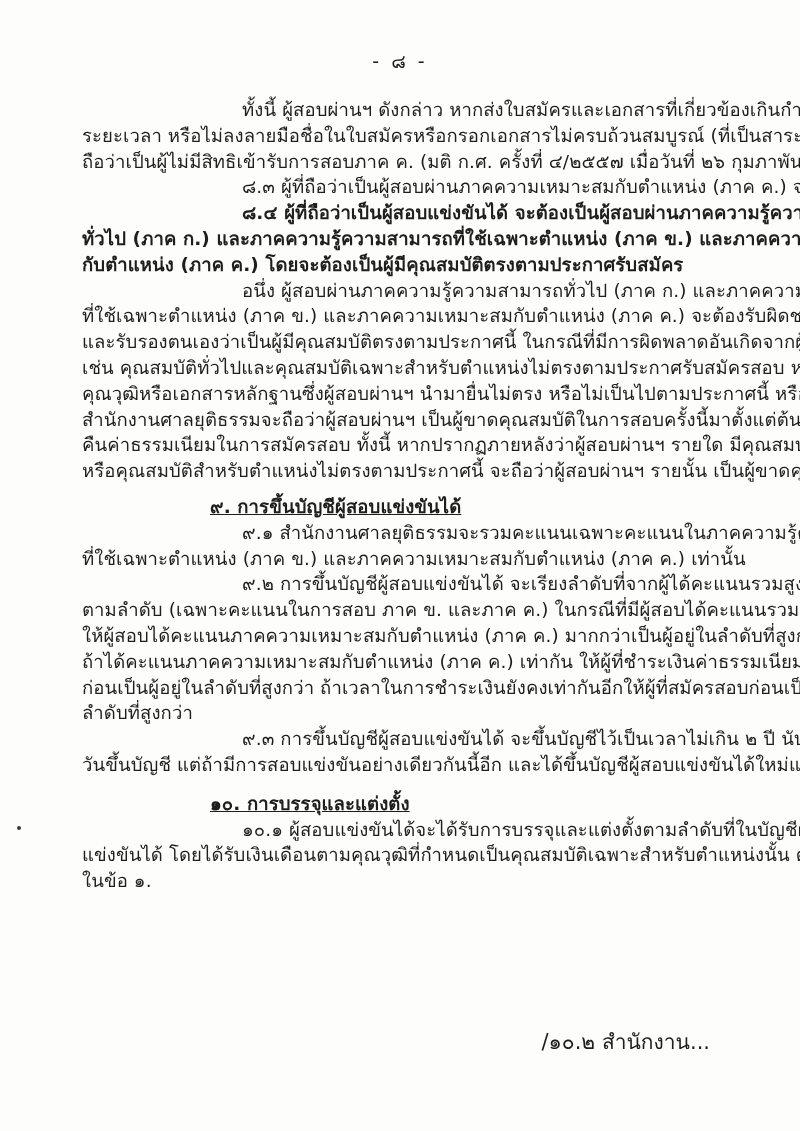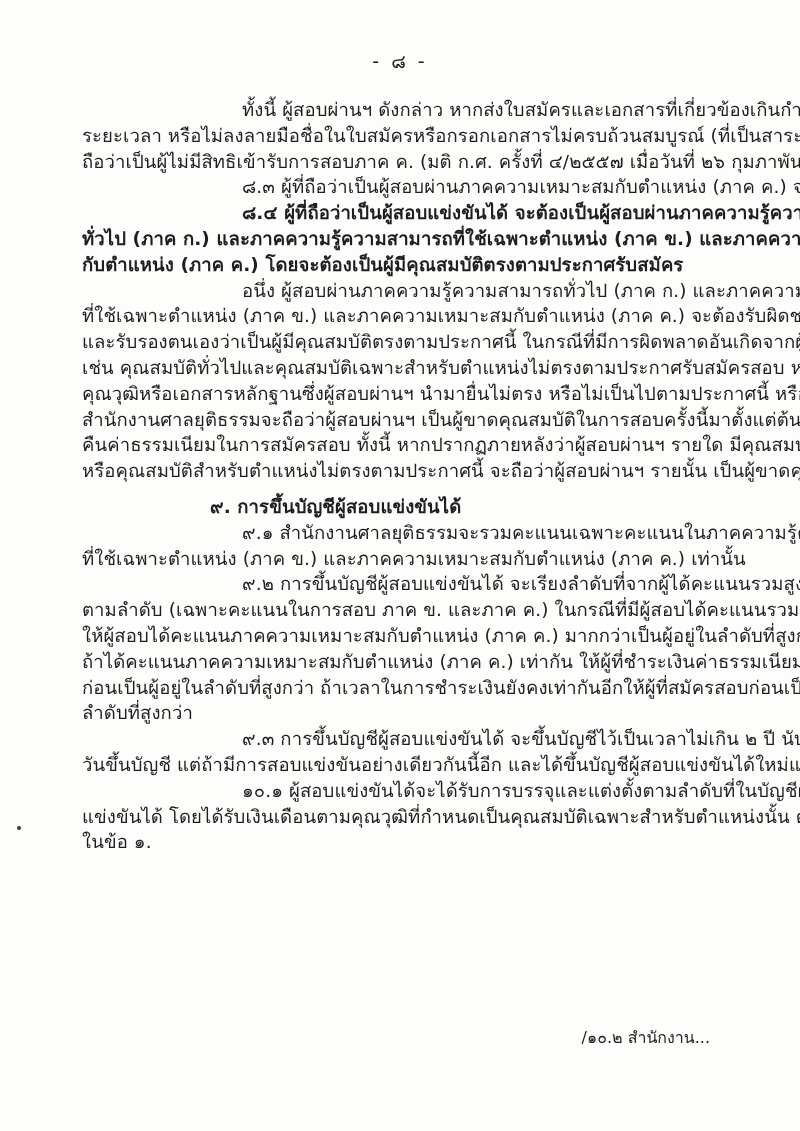--- a/index.html
+++ b/index.html
@@ -34,31 +34,31 @@
   }
   .block { margin: 0; }
   .line {
     font-size: 18.5px;
     line-height: 25.8px;
     white-space: nowrap;
     letter-spacing: 0.1px;
   }
   .indent { padding-left: 160px; }
   .bold .line { font-weight: bold; }
-  .heading { margin-top: 10px; }
+  .heading { margin-top: 10px; text-decoration: underline; }
   .heading .line {
     font-weight: bold;
     padding-left: 128px;
   }
   .heading-extra { margin-top: 13px; }
   .continuation-note {
     position: absolute;
     top: 1025px;
     right: 90px;
-    font-size: 16px;
+    font-size: 21px;
     margin-left: 21px;
   }
   .scan-speck {
     position: absolute;
     left: 17px;
     top: 826px;
     width: 4px;
     height: 4px;
     border-radius: 50%;
     background: #3a3a3a;
@@ -106,20 +106,23 @@
         <div class="line">ตามลำดับ (เฉพาะคะแนนในการสอบ ภาค ข. และภาค ค.) ในกรณีที่มีผู้สอบได้คะแนนรวมเท่ากัน</div>
         <div class="line">ให้ผู้สอบได้คะแนนภาคความเหมาะสมกับตำแหน่ง (ภาค ค.) มากกว่าเป็นผู้อยู่ในลำดับที่สูงกว่า</div>
         <div class="line">ถ้าได้คะแนนภาคความเหมาะสมกับตำแหน่ง (ภาค ค.) เท่ากัน ให้ผู้ที่ชำระเงินค่าธรรมเนียมในการสมัครสอบ</div>
         <div class="line">ก่อนเป็นผู้อยู่ในลำดับที่สูงกว่า ถ้าเวลาในการชำระเงินยังคงเท่ากันอีกให้ผู้ที่สมัครสอบก่อนเป็นผู้อยู่ใน</div>
         <div class="line">ลำดับที่สูงกว่า</div>
       </div>
       <div class="block para">
         <div class="line indent">๙.๓ การขึ้นบัญชีผู้สอบแข่งขันได้ จะขึ้นบัญชีไว้เป็นเวลาไม่เกิน ๒ ปี นับตั้งแต่</div>
         <div class="line">วันขึ้นบัญชี แต่ถ้ามีการสอบแข่งขันอย่างเดียวกันนี้อีก และได้ขึ้นบัญชีผู้สอบแข่งขันได้ใหม่แล้ว บัญชี</div>
       </div>
+      <div class="block heading bold heading-extra">
+        <div class="line">๑๐. การบรรจุและแต่งตั้ง</div>
+      </div>
       <div class="block para">
         <div class="line indent">๑๐.๑ ผู้สอบแข่งขันได้จะได้รับการบรรจุและแต่งตั้งตามลำดับที่ในบัญชีผู้สอบ</div>
         <div class="line">แข่งขันได้ โดยได้รับเงินเดือนตามคุณวุฒิที่กำหนดเป็นคุณสมบัติเฉพาะสำหรับตำแหน่งนั้น ตามที่ระบุไว้</div>
         <div class="line">ในข้อ ๑.</div>
       </div>
     </div>
 
   <div class="continuation-note">/๑๐.๒ สำนักงาน...</div>
 
   <div class="scan-speck"></div>

